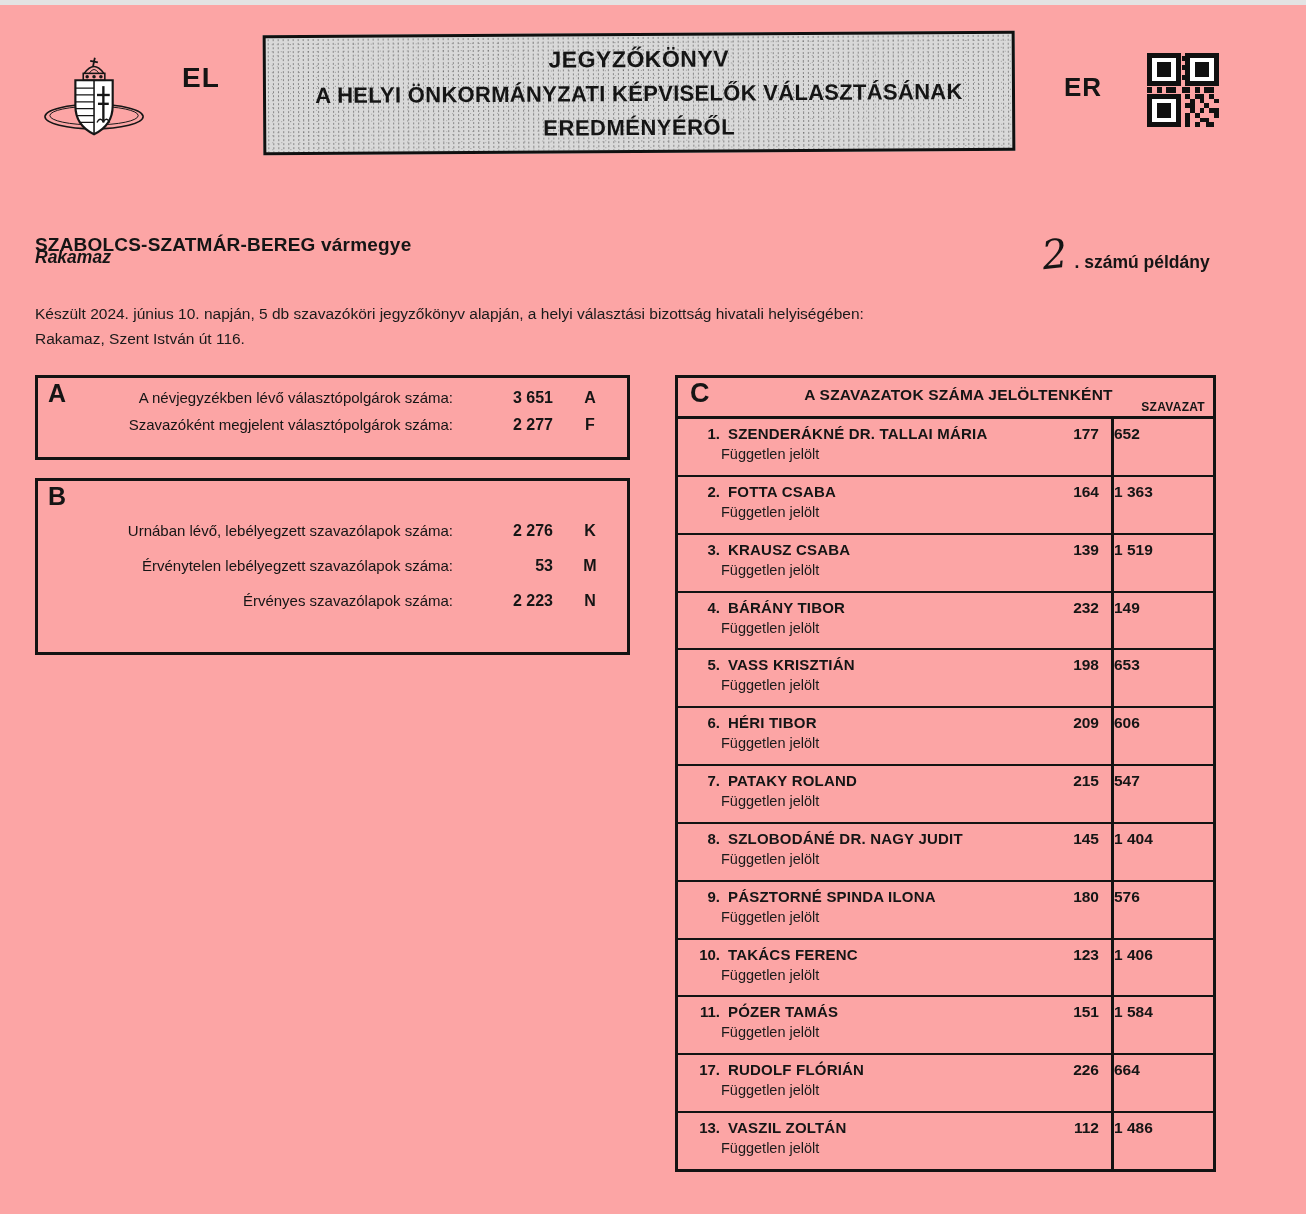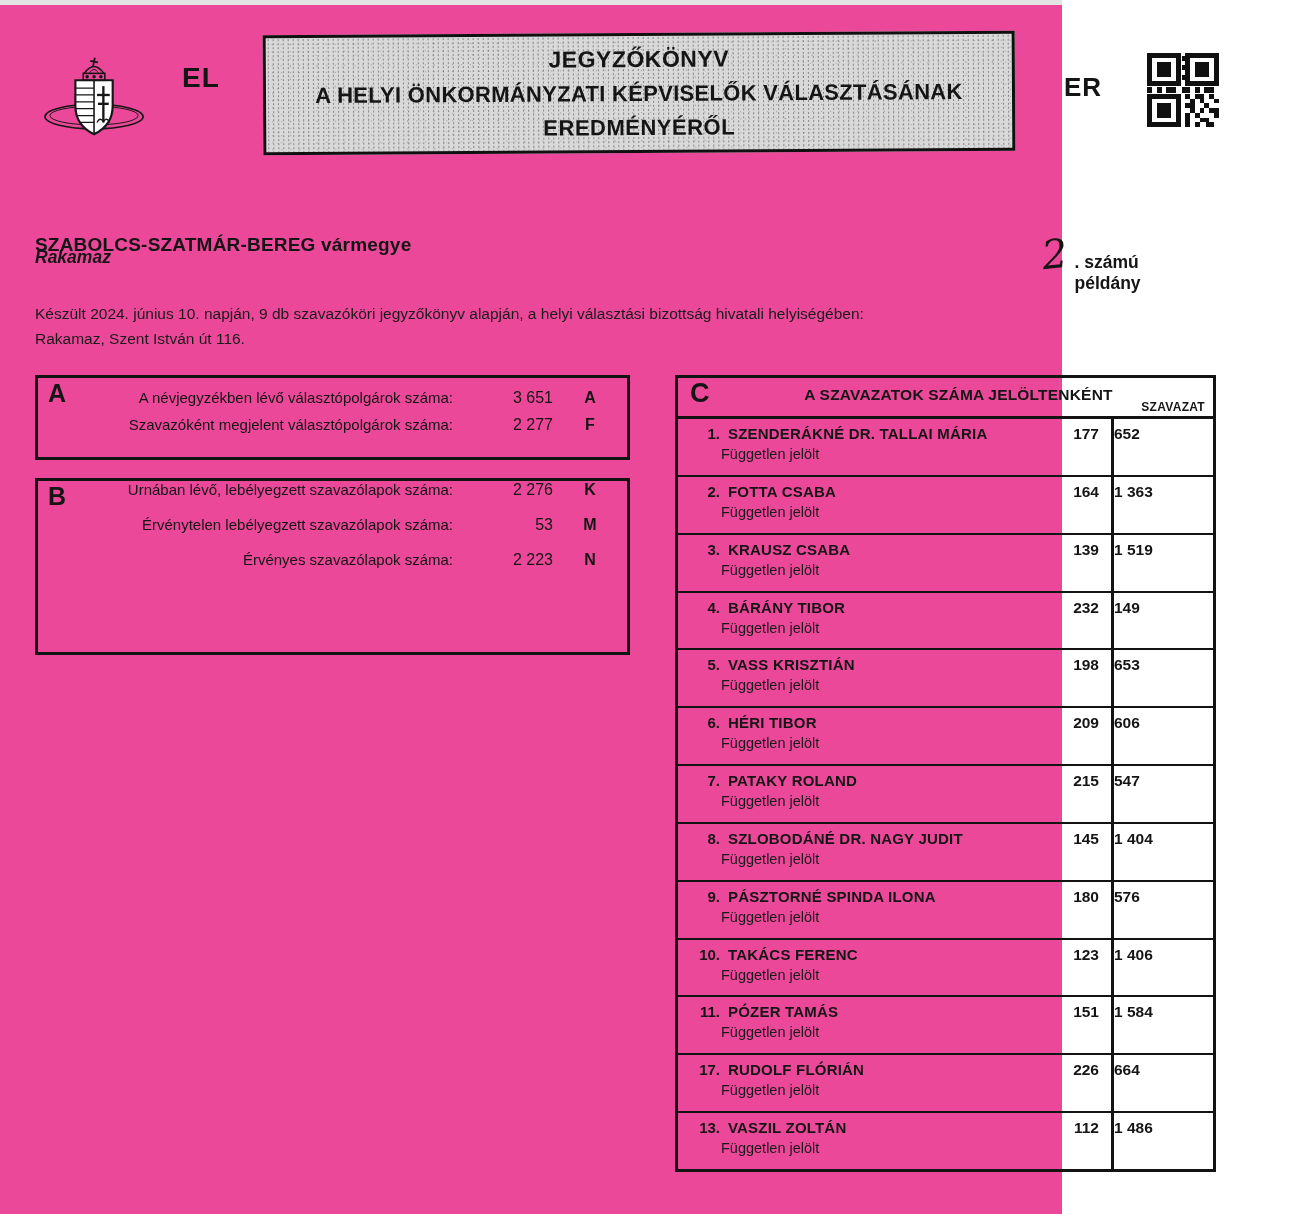--- a/index.html
+++ b/index.html
@@ -1,17 +1,17 @@
 <!DOCTYPE html>
 <html lang="hu"><head>
 <meta charset="utf-8">
 <style>
   html,body{margin:0;padding:0;background:#ffffff;}
   body{font-family:"Liberation Sans","DejaVu Sans",sans-serif;color:#151515;overflow:hidden;}
-  .page{position:relative;width:1062px;height:1214px;background:#ec4899;}
+  .page{position:relative;width:1306px;height:1214px;background:#fca5a5;}
 
   .top-band{position:absolute;left:0;top:0;width:100%;height:5px;background:#e3e3e3;}
 
   
   .coat{position:absolute;left:42px;top:44px;width:108px;height:100px;}
   .code-el{position:absolute;left:182px;top:62px;font-size:28px;font-weight:bold;letter-spacing:1px;}
   .code-er{position:absolute;left:1064px;top:72px;font-size:26px;font-weight:bold;letter-spacing:1px;}
   .title-box{
     position:absolute;left:263px;top:33px;width:752px;height:120px;box-sizing:border-box;
     border:3px solid #101010;display:flex;flex-direction:column;justify-content:center;
@@ -36,24 +36,24 @@
   .copy-num{font-family:"DejaVu Serif",serif;font-style:italic;font-weight:400;font-size:40px;line-height:1;transform:rotate(-6deg);}
   .copy-label{font-size:17.5px;font-weight:bold;margin-left:7px;}
   .intro{position:absolute;left:35px;top:301px;width:1090px;font-size:15.5px;line-height:25px;color:#1a1a1a;}
 
   
   .stat-box{position:absolute;left:35px;width:595px;box-sizing:border-box;border:3px solid #131313;}
   .box-a{top:375px;height:85px;}
   .box-b{top:478px;height:177px;}
   .box-letter{position:absolute;left:10px;top:1px;font-size:25px;font-weight:bold;}
   .box-a .rows{padding-top:11px;display:flex;flex-direction:column;gap:9px;}
-  .box-b .rows{display:flex;flex-direction:column;gap:17px;align-items:flex-end;}
+  .box-b .rows{padding-top:41px;display:flex;flex-direction:column;gap:17px;align-items:flex-end;}
   .ab-row{display:flex;align-items:baseline;}
   .ab-label{width:415px;text-align:right;font-size:15px;}
-  .ab-value{width:100px;text-align:right;font-weight:normal;font-size:16px;}
+  .ab-value{width:100px;text-align:right;font-weight:bold;font-size:16px;}
   .ab-code{width:74px;text-align:center;font-weight:bold;font-size:16px;}
 
   
   .box-c{position:absolute;left:675px;top:375px;width:541px;height:797px;box-sizing:border-box;border:3px solid #131313;}
   .c-header{position:relative;height:41px;border-bottom:3px solid #131313;box-sizing:border-box;}
   .c-letter{position:absolute;left:12px;top:0;font-size:27px;font-weight:bold;}
   .c-title{text-align:center;padding-top:8px;padding-left:26px;font-size:15.5px;font-weight:bold;letter-spacing:.2px;}
   .c-colhead{position:absolute;right:8px;bottom:2px;font-size:12px;font-weight:bold;letter-spacing:.3px;}
   .c-body{display:flex;flex-direction:column;height:750px;}
   .c-row{flex:1 1 auto;position:relative;border-bottom:2.5px solid #131313;}
@@ -145,21 +145,21 @@
 
   <div class="county">SZABOLCS-SZATMÁR-BEREG vármegye</div>
   <div class="municipality">Rakamaz</div>
 
   <div class="copy-line">
     <span class="copy-num">2</span>
     <span class="copy-label">. számú példány</span>
   </div>
 
   <div class="intro">
-    <div>Készült 2024. június 10. napján, 9 db szavazóköri jegyzőkönyv alapján, a helyi választási bizottság hivatali helyiségében:</div>
+    <div>Készült 2024. június 10. napján, 5 db szavazóköri jegyzőkönyv alapján, a helyi választási bizottság hivatali helyiségében:</div>
     <div>Rakamaz, Szent István út 116.</div>
   </div>
 
   <div class="stat-box box-a">
     <div class="box-letter">A</div>
     <div class="rows">
       <div class="ab-row">
         <span class="ab-label">A névjegyzékben lévő választópolgárok száma:</span>
         <span class="ab-value">3 651</span>
         <span class="ab-code">A</span>

